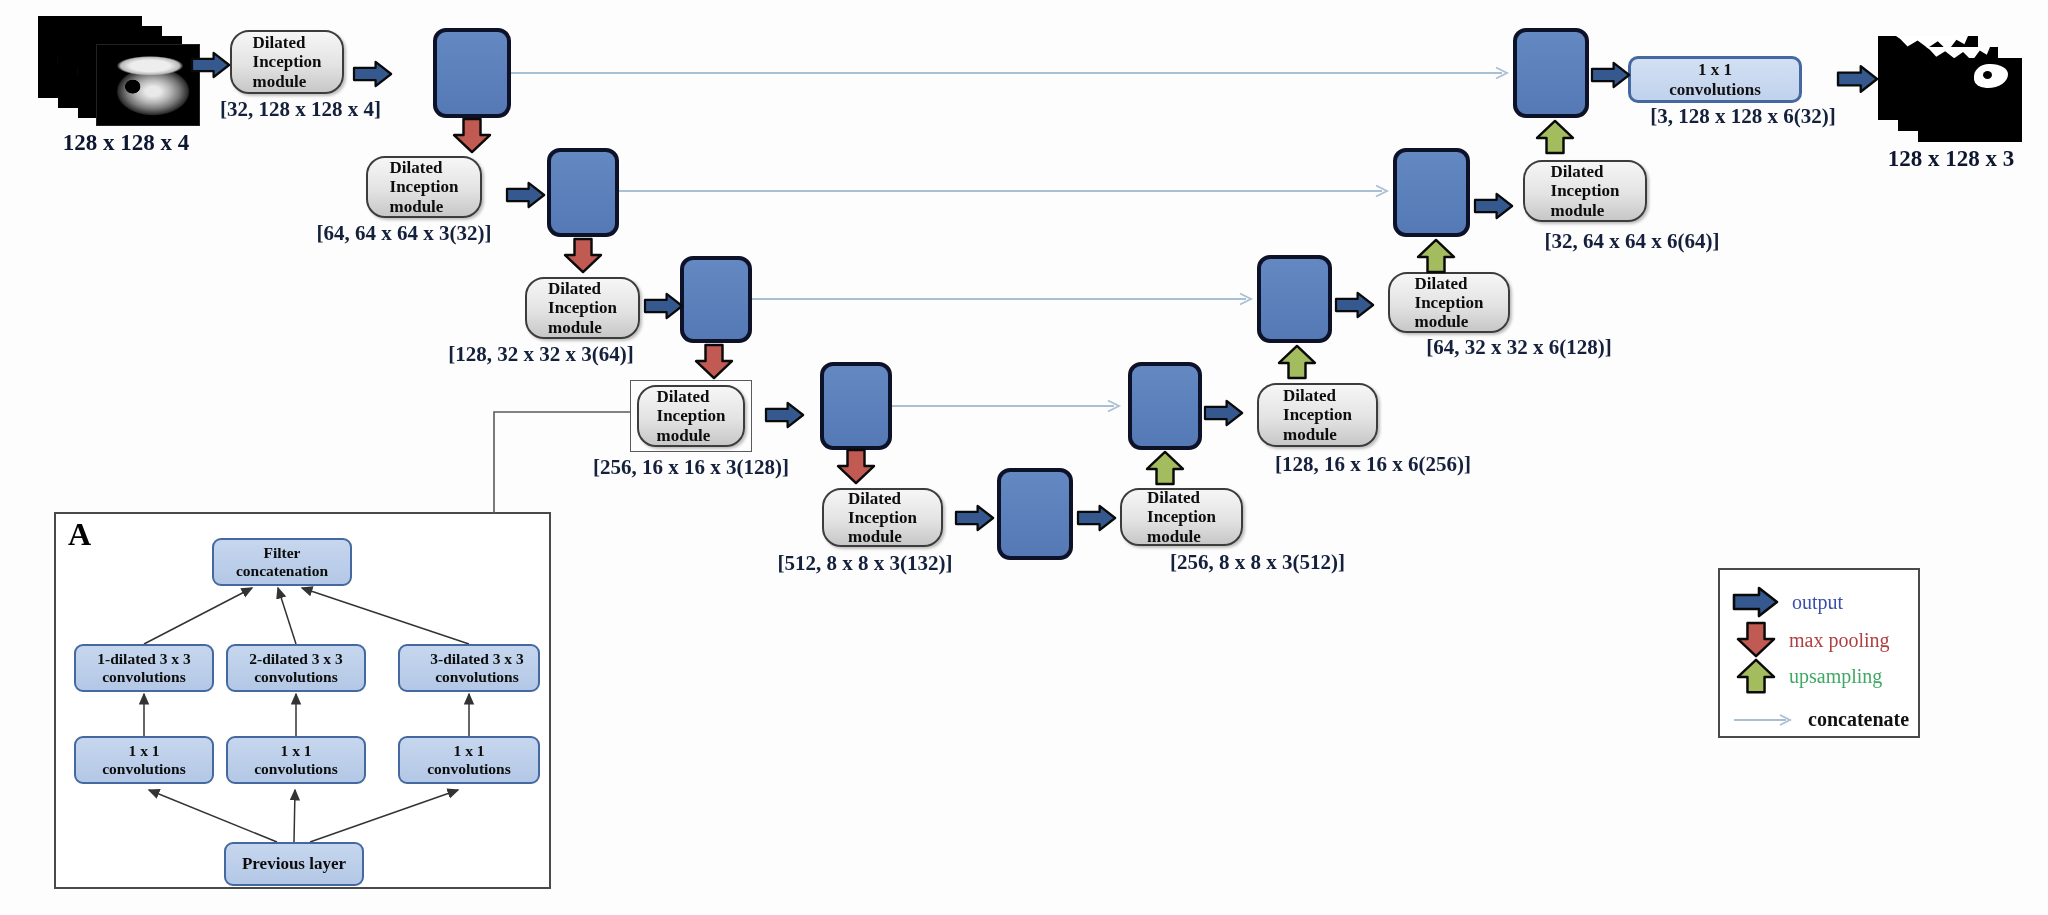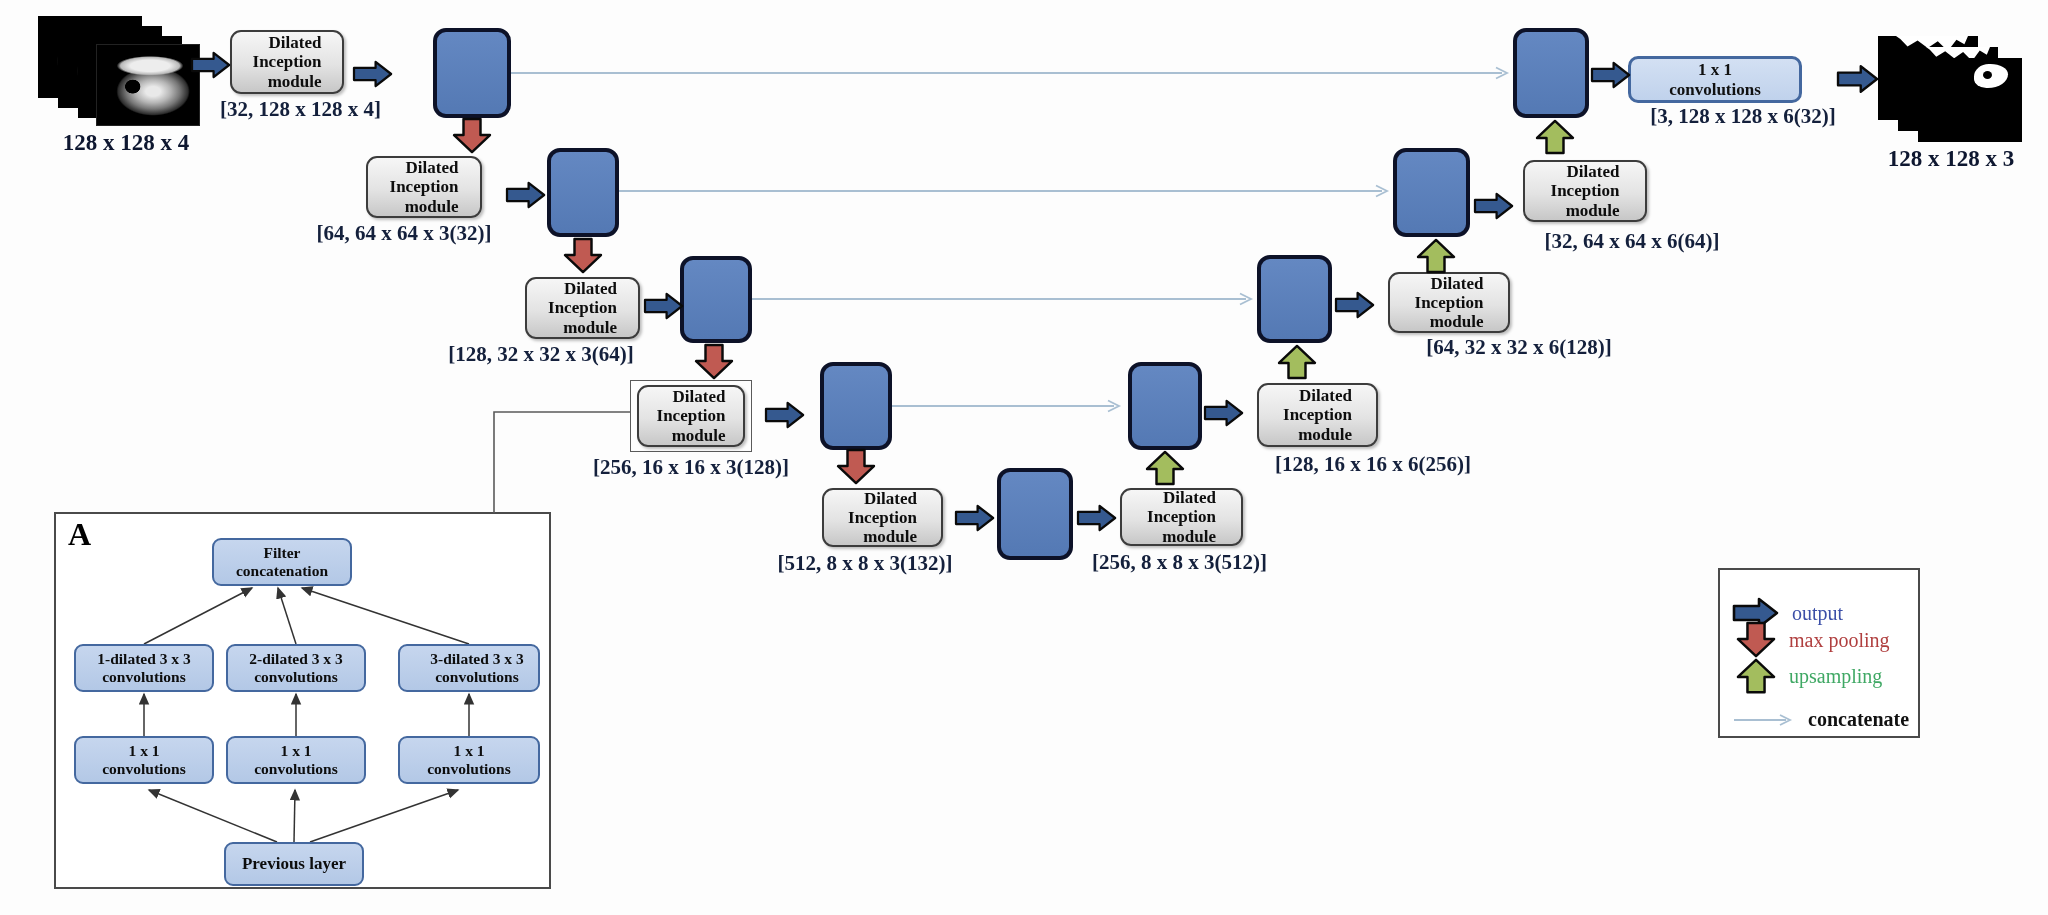--- a/index.html
+++ b/index.html
@@ -4,22 +4,22 @@
 <style>
   html,body{margin:0;padding:0;background:#fff;}
   #canvas{position:relative;width:2048px;height:915px;background:#fdfdfd;overflow:hidden;
           font-family:"Liberation Serif", serif;}
   .abs{position:absolute;}
   
   .fbox{position:absolute;background:linear-gradient(180deg,#6488c2,#5479b4);
         border:4px solid #0d1228;border-radius:13px;box-sizing:border-box;}
   
   .mod{position:absolute;background:linear-gradient(180deg,#f6f6f6 0%,#e3e3e3 55%,#c7c7c7 100%);
-       border:2px solid #3c3c3c;border-radius:11px;box-sizing:border-box;
-       display:flex;align-items:center;justify-content:center;text-align:right;
+       border:2px solid #3c3c3c;border-radius:19px;box-sizing:border-box;
+       display:flex;align-items:center;justify-content:center;text-align:left;
        font-weight:bold;font-size:17px;line-height:1.12;color:#0d0d0d;white-space:pre-line;
        box-shadow:2px 2px 3px rgba(0,0,0,.25);}
   
   .dim{position:absolute;font-weight:bold;font-size:21px;color:#14203c;text-align:center;white-space:nowrap;}
   .cap{position:absolute;font-weight:bold;font-size:23px;color:#0e1730;text-align:center;white-space:nowrap;}
   
   .conv1{position:absolute;background:linear-gradient(180deg,#d3e0f3,#c0d2ec);
          border:3px solid #44689f;border-radius:10px;box-sizing:border-box;
          display:flex;align-items:center;justify-content:center;text-align:center;
          font-weight:bold;font-size:17px;line-height:1.15;color:#111;white-space:pre-line;}
@@ -159,21 +159,21 @@
 
   <div class="fbox" style="left:997px;top:468px;width:76px;height:92px;z-index:2;"></div>
 
   <svg class="barrow arr-blue" style="left:1078px;top:503px;z-index:3;" width="38" height="30" viewBox="0 0 44 30">
       <polygon points="0,8 25,8 25,1 43,15 25,29 25,22 0,22"></polygon>
     </svg>
 
   <div class="mod" style="left:1120px;top:488px;width:123px;height:58px;z-index:2;">Dilated
 Inception
 module</div>
-  <div class="dim" style="left:1062px;top:550px;width:235px;">[256, 8 x 8 x 3(512)]</div>
+  <div class="dim" style="left:1140px;top:550px;width:235px;">[256, 8 x 8 x 3(512)]</div>
 
   <svg class="barrow arr-green" style="left:1145px;top:451px;z-index:3;" width="40" height="34" viewBox="0 0 40 36">
       <polygon points="20,1 39,19 29,19 29,35 11,35 11,19 1,19"></polygon>
     </svg>
   <div class="fbox" style="left:1128px;top:362px;width:74px;height:88px;z-index:2;"></div>
 
   <svg class="barrow arr-blue" style="left:1205px;top:398px;z-index:3;" width="38" height="30" viewBox="0 0 44 30">
       <polygon points="0,8 25,8 25,1 43,15 25,29 25,22 0,22"></polygon>
     </svg>
 
@@ -277,21 +277,21 @@
 convolutions</div>
     <div class="iblue" style="left:170px;top:222px;width:140px;height:48px;">1 x 1
 convolutions</div>
     <div class="iblue" style="left:342px;top:222px;width:142px;height:48px;">1 x 1
 convolutions</div>
 
     <div class="iblue" style="left:168px;top:328px;width:140px;height:44px;font-size:17px;">Previous layer</div>
   </div>
 
   <div id="legend">
-    <div class="lg-row" style="top:27px;justify-content:flex-end;">
+    <div class="lg-row" style="top:16px;justify-content:flex-end;">
       <svg class="arr-blue" width="44" height="32" viewBox="0 0 44 30" style="overflow:visible;">
           <polygon points="0,8 25,8 25,1 43,15 25,29 25,22 0,22" stroke="#0a0a0a" stroke-width="2.6" stroke-linejoin="round"></polygon>
         </svg>
       <span class="lg-label lg-blue">output</span>
     </div>
     <div class="lg-row" style="top:52px;">
       <svg class="arr-red" width="38" height="36" viewBox="0 0 40 36" style="overflow:visible;margin-left:3px;">
           <polygon points="11,0 29,0 29,17 39,17 20,35 1,17 11,17" stroke="#0a0a0a" stroke-width="2.6" stroke-linejoin="round"></polygon>
         </svg>
       <span class="lg-label lg-red">max pooling</span>

